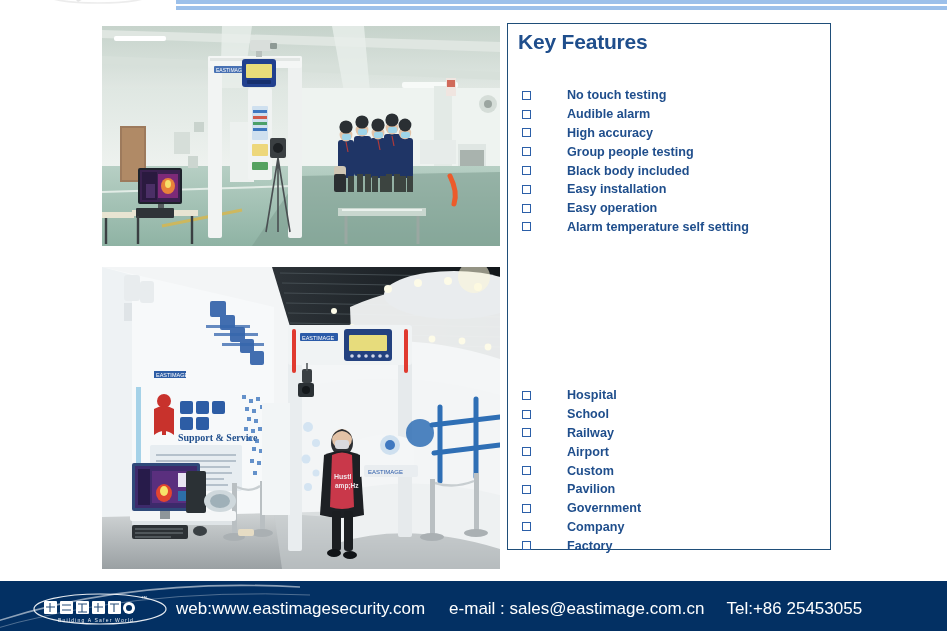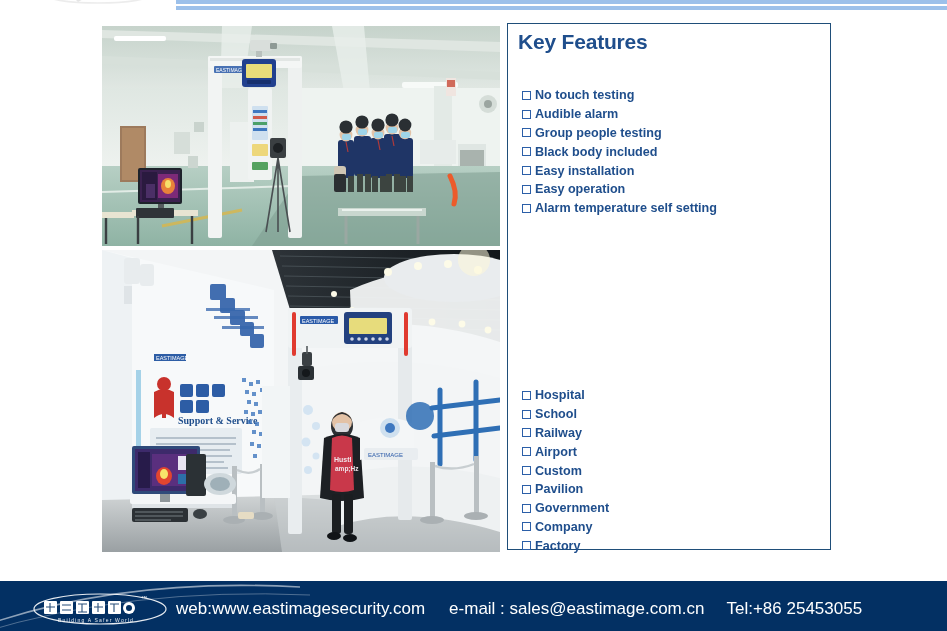--- a/index.html
+++ b/index.html
@@ -61,21 +61,21 @@
     overflow: hidden;
   }
   #photo-1 {
     left: 102px;
     top: 26px;
     width: 398px;
     height: 220px;
   }
   #photo-2 {
     left: 102px;
-    top: 250px;
+    top: 267px;
     width: 398px;
     height: 302px;
   }
   .photo svg { display: block; width: 100%; height: 100%; }
 
   
   .info-panel {
     position: absolute;
     left: 507px;
     top: 23px;
@@ -123,21 +123,21 @@
     height: 9px;
     border: 1.8px solid #2B5FA8;
     box-sizing: border-box;
     flex: 0 0 auto;
     margin-left: 4px;
   }
   .check-label {
     color: #1F4E8C;
     font-weight: bold;
     font-size: 12.6px;
-    margin-left: 4px;
+    margin-left: 36px;
     white-space: nowrap;
   }
 
   
   .footer {
     position: absolute;
     left: 0;
     top: 581px;
     width: 947px;
     height: 50px;
@@ -596,20 +596,24 @@
     <li class="check-item">
       <span class="check-box"></span>
       <span class="check-label">No touch testing</span>
     </li>
     <li class="check-item">
       <span class="check-box"></span>
       <span class="check-label">Audible alarm</span>
     </li>
     <li class="check-item">
       <span class="check-box"></span>
+      <span class="check-label">High accuracy</span>
+    </li>
+    <li class="check-item">
+      <span class="check-box"></span>
       <span class="check-label">Group people testing</span>
     </li>
     <li class="check-item">
       <span class="check-box"></span>
       <span class="check-label">Black body included</span>
     </li>
     <li class="check-item">
       <span class="check-box"></span>
       <span class="check-label">Easy installation</span>
     </li>

